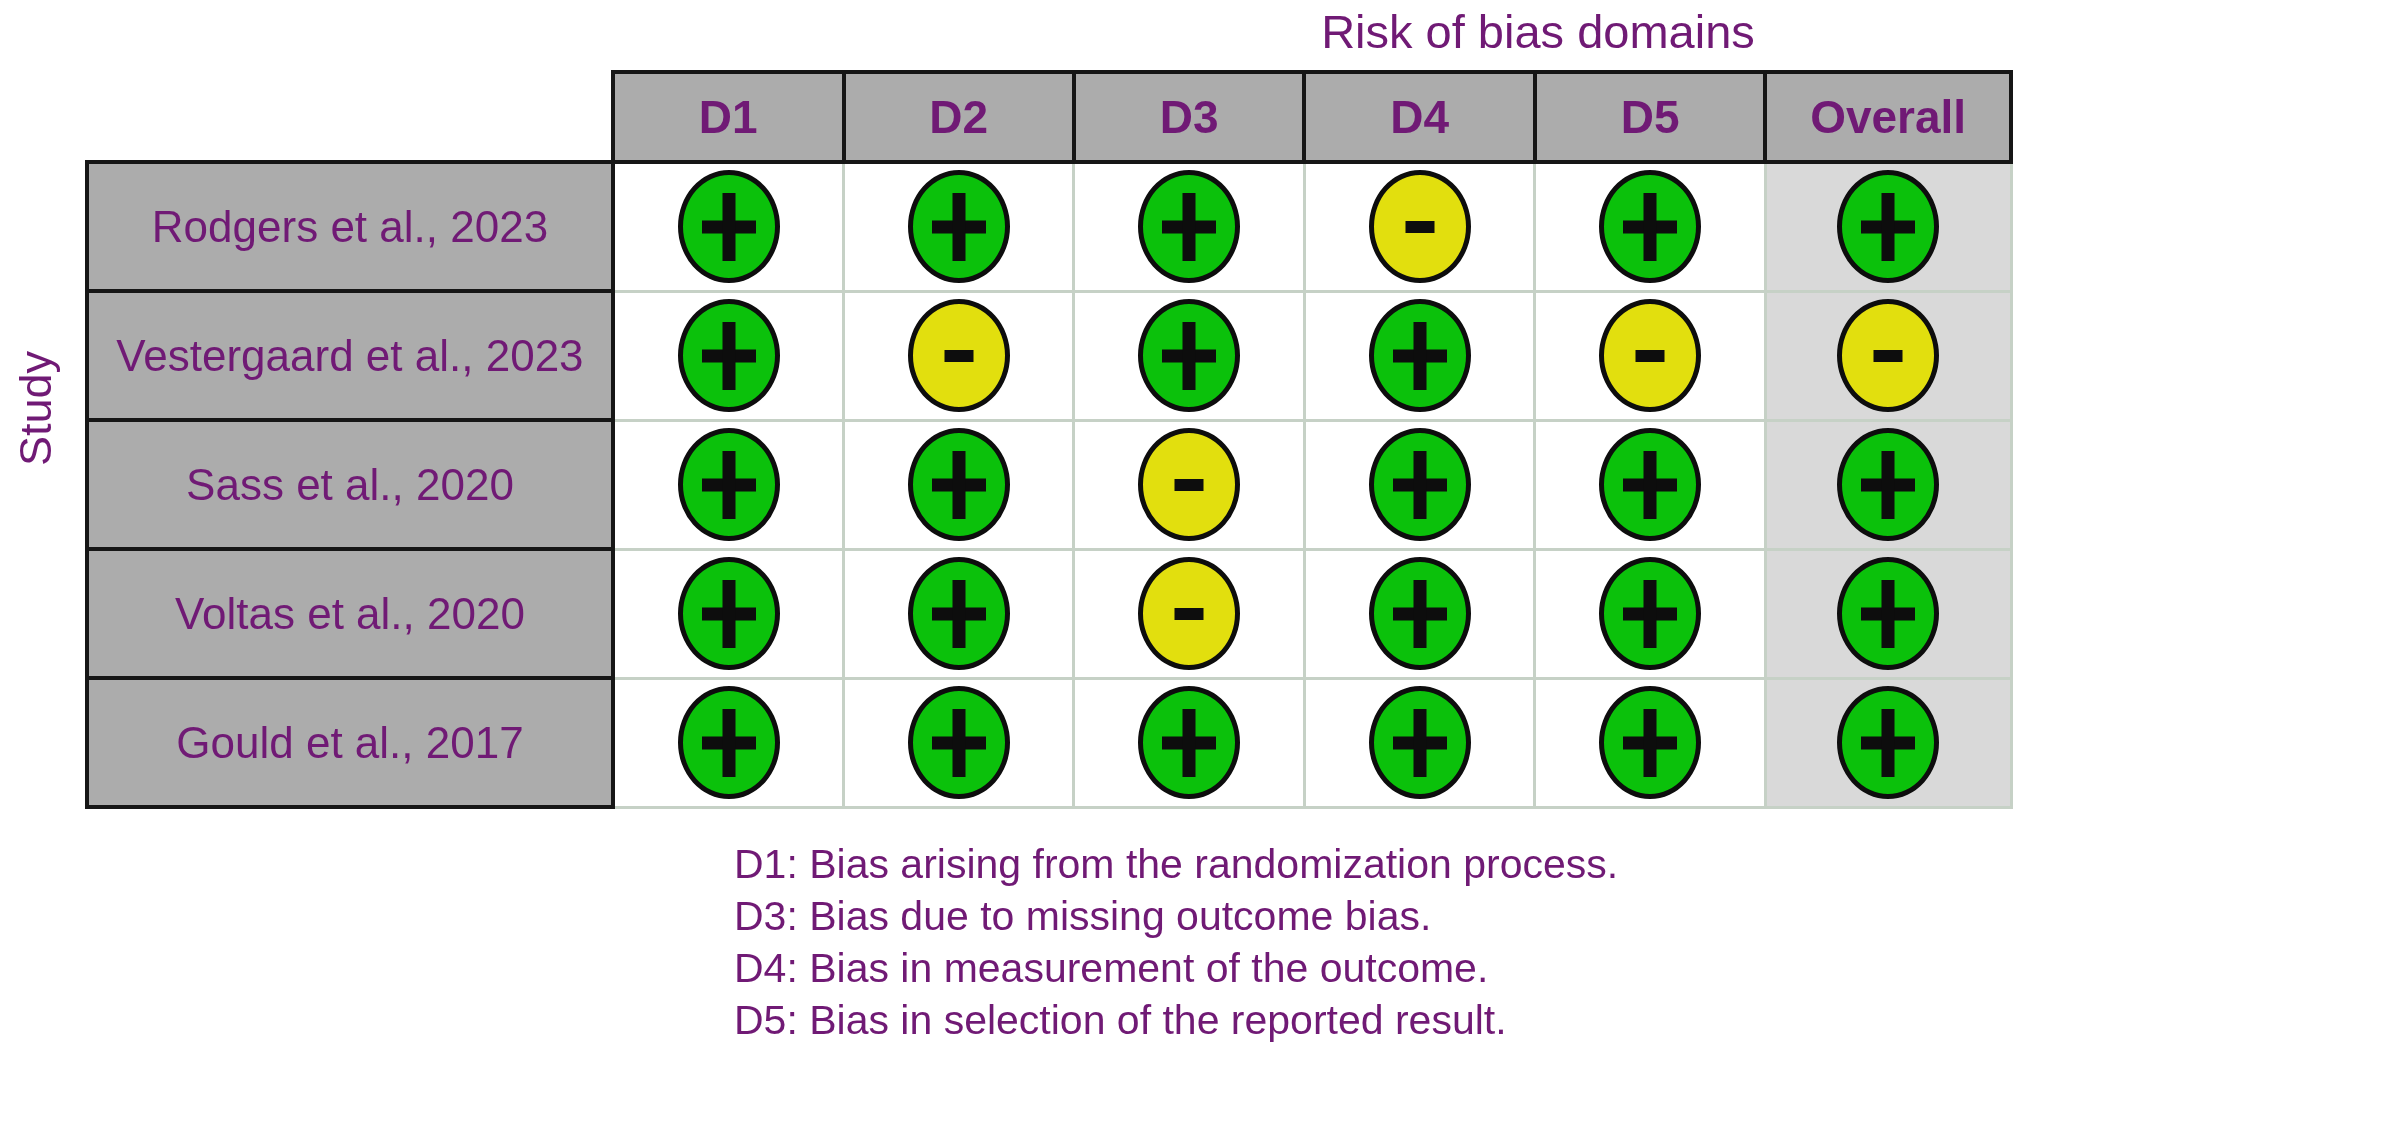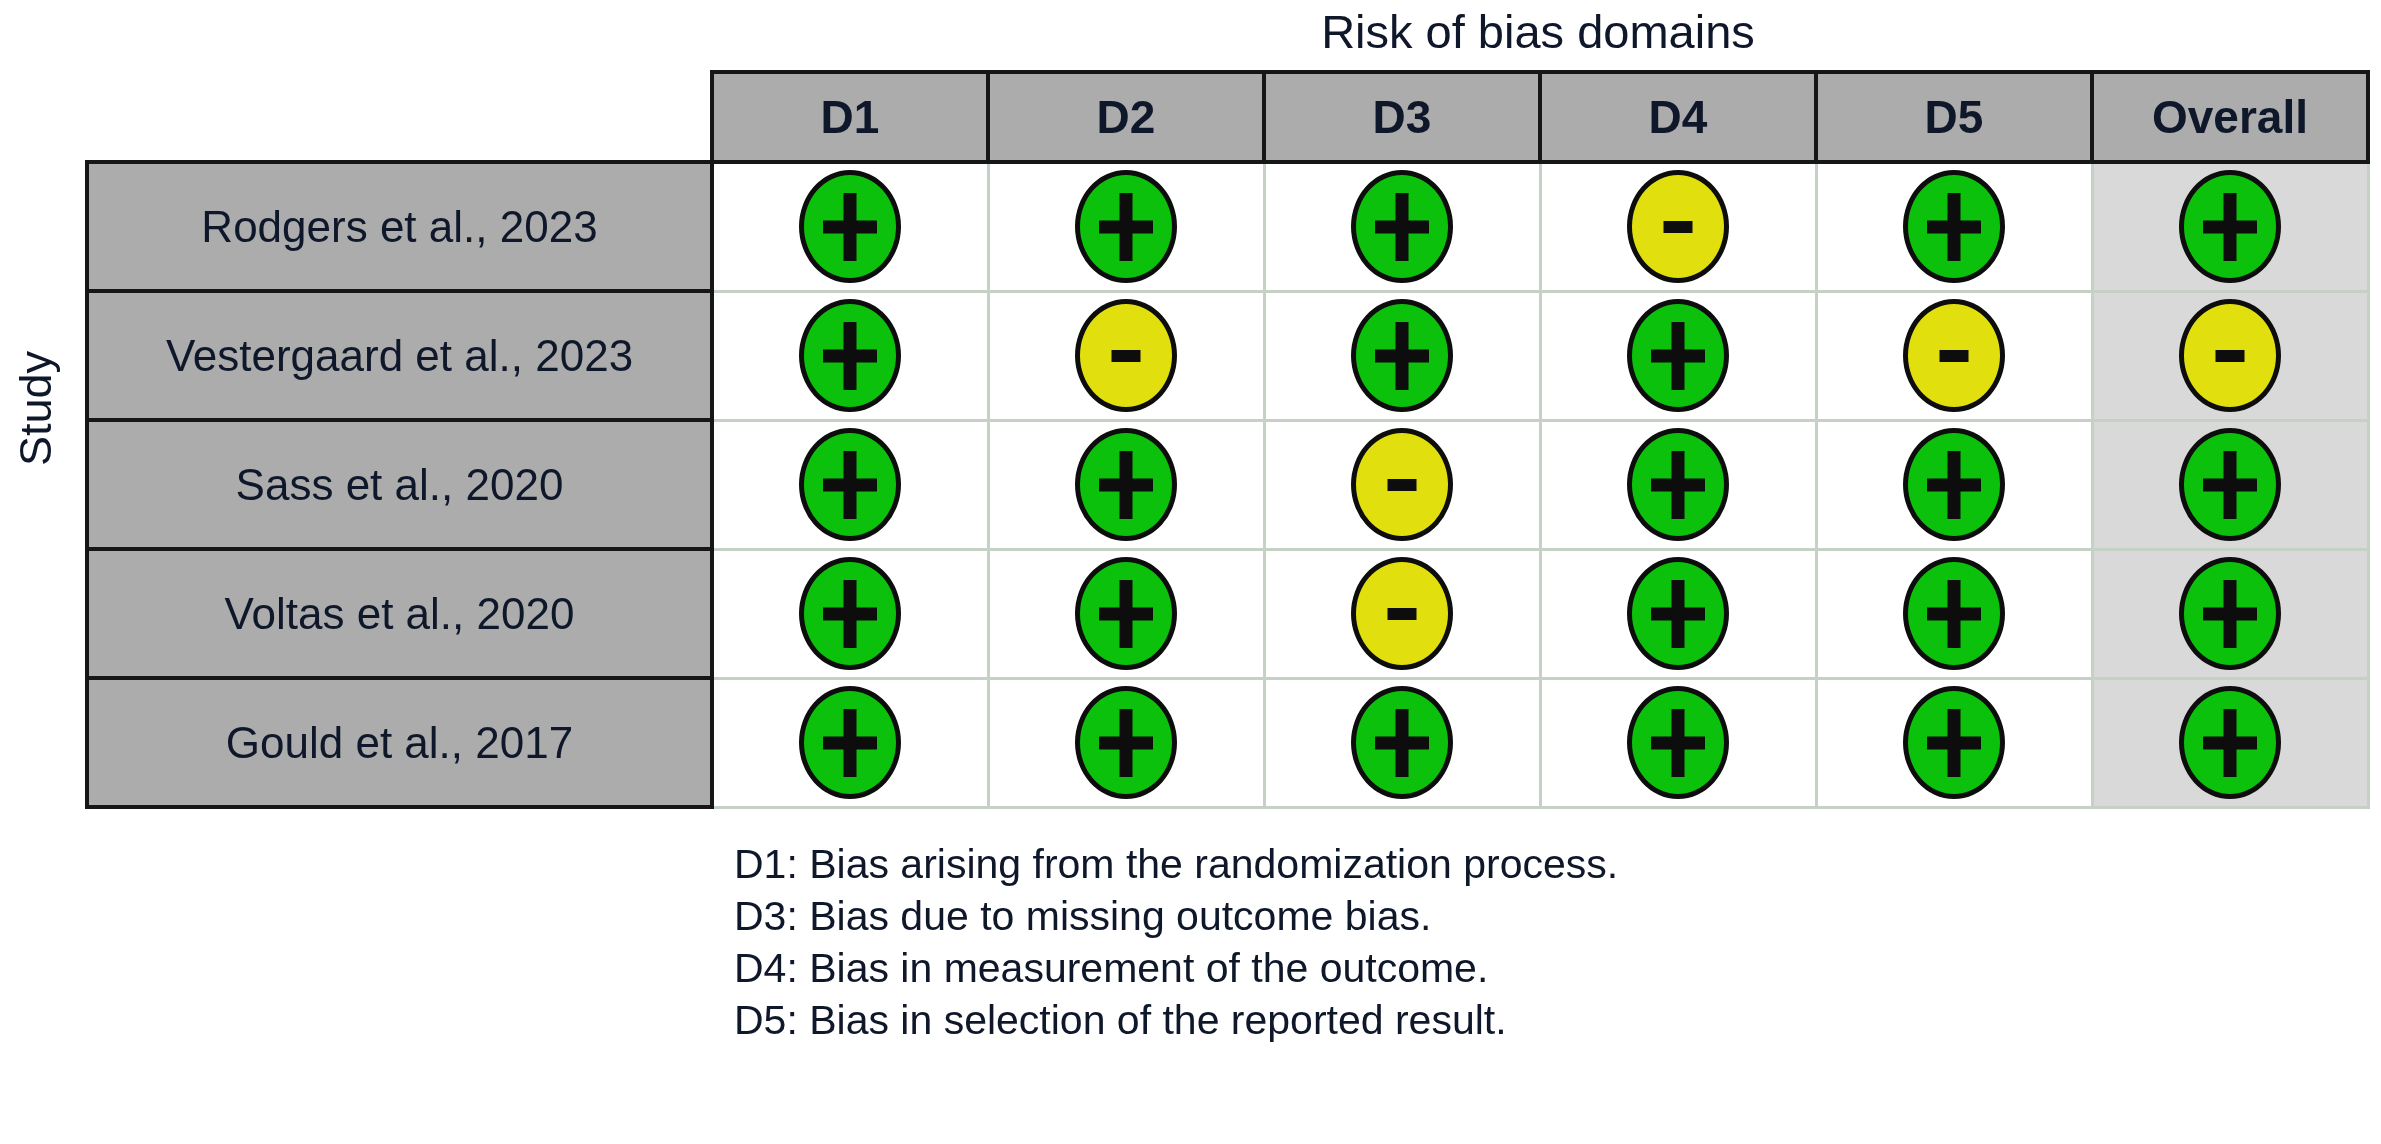--- a/index.html
+++ b/index.html
@@ -1,22 +1,22 @@
 <!DOCTYPE html>
 <html><head>
 <meta charset="utf-8">
 <style>
   html, body { margin: 0; padding: 0; background: #ffffff; }
   .canvas {
     position: relative;
-    width: 2381px;
+    width: 2013px;
     height: 1144px;
     background: #ffffff;
     font-family: "Liberation Sans", sans-serif;
-    color: #0f172a;
+    color: #701a75;
     overflow: hidden;
   }
 
   
   .plot-title {
     position: absolute;
     top: 4px;
     left: 710px;
     width: 1656px;
     text-align: center;

